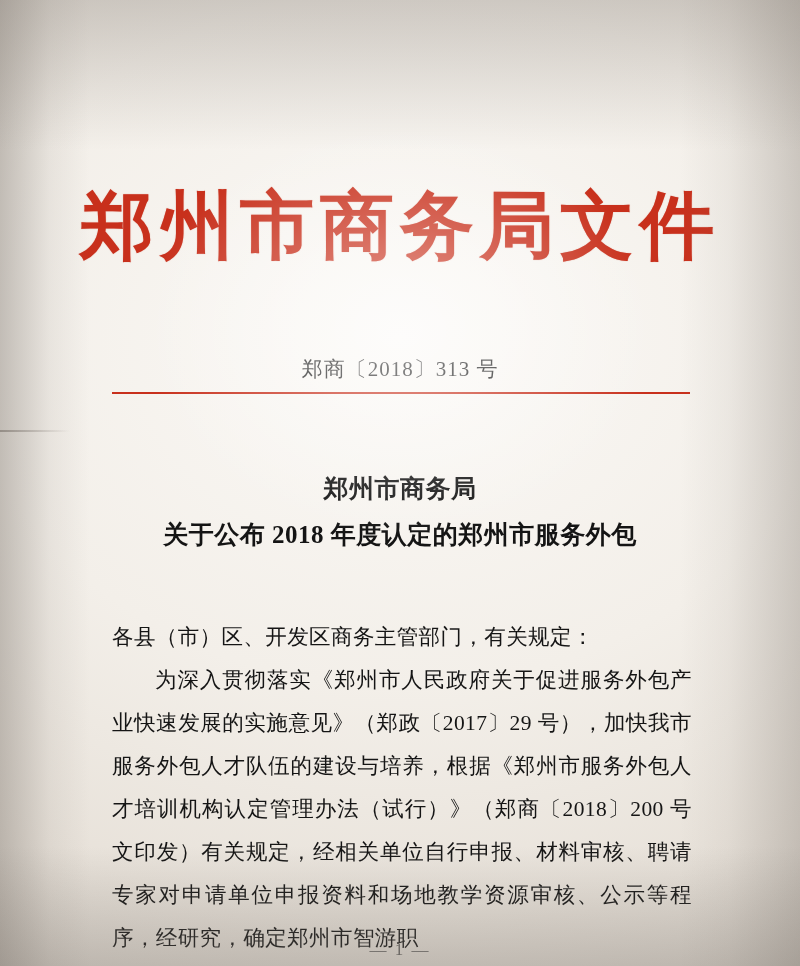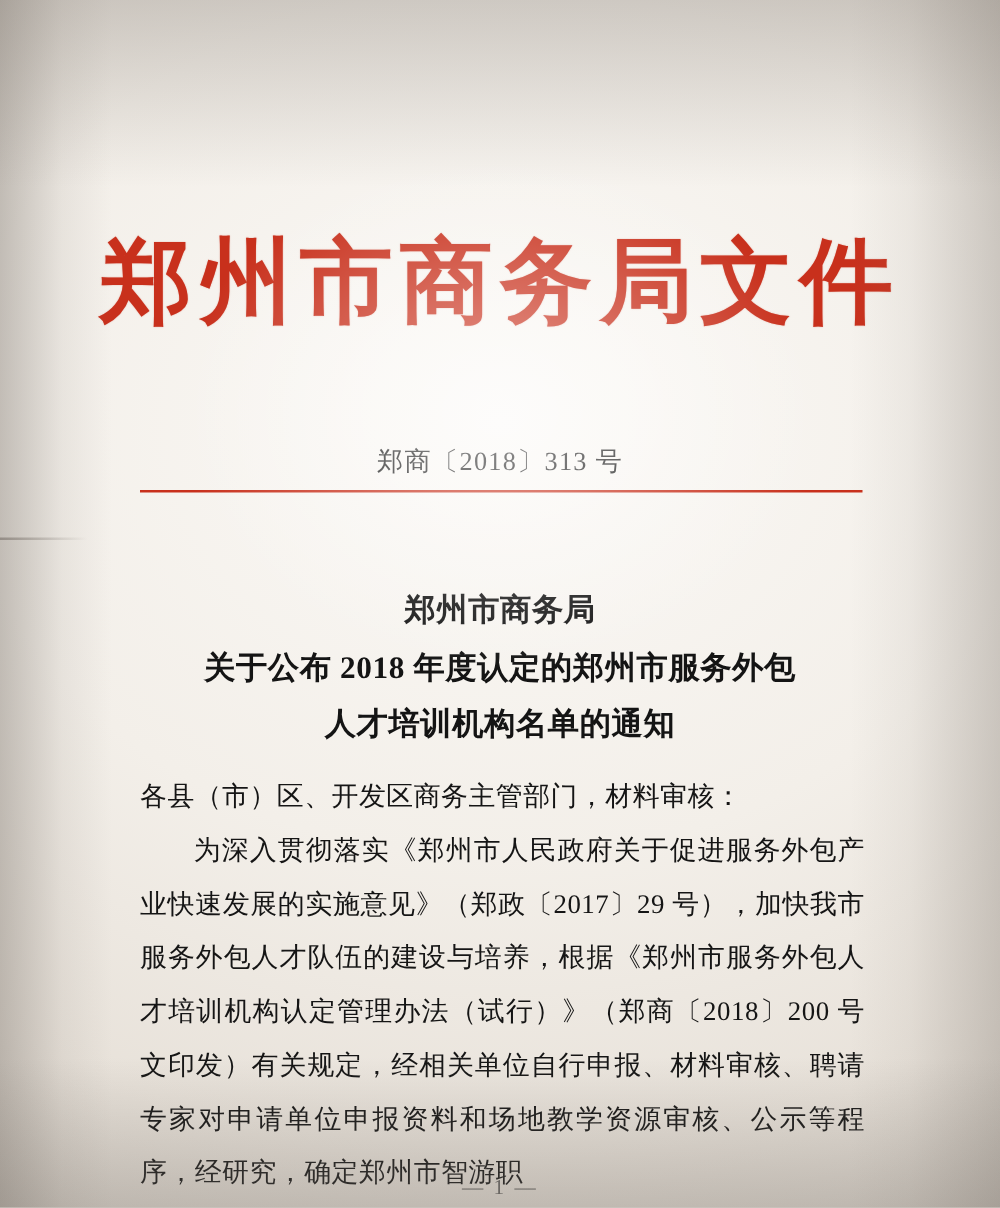--- a/index.html
+++ b/index.html
@@ -162,25 +162,24 @@
 
     <div class="masthead">郑州市商务局文件</div>
 
     <div class="doc-number">郑商〔2018〕313 号</div>
 
     <div class="red-rule"></div>
 
     <div class="title-block">
       <div>郑州市商务局</div>
       <div>关于公布 2018 年度认定的郑州市服务外包</div>
-      <div>人才培训机构名单的通知</div>
     </div>
 
     <div class="body-block">
-      <p>各县（市）区、开发区商务主管部门，材料审核：</p>
+      <p>各县（市）区、开发区商务主管部门，有关规定：</p>
       <p class="indent">为深入贯彻落实《郑州市人民政府关于促进服务外包产业快速发展的实施意见》（郑政〔2017〕29 号），加快我市服务外包人才队伍的建设与培养，根据《郑州市服务外包人才培训机构认定管理办法（试行）》（郑商〔2018〕200 号文印发）有关规定，经相关单位自行申报、材料审核、聘请专家对申请单位申报资料和场地教学资源审核、公示等程序，经研究，确定郑州市智游职</p>
     </div>
 
     <div class="page-foot">— 1 —</div>
   </div>
 
   <div class="glare"></div>
   <div class="shade-left"></div>
   <div class="shade-right"></div>
   <div class="shade-top"></div>

